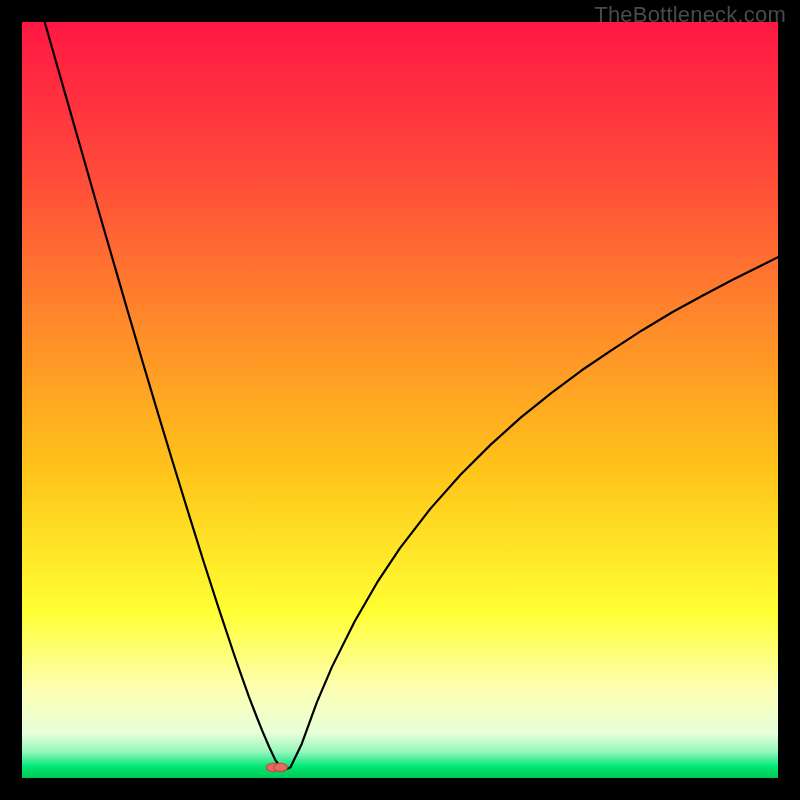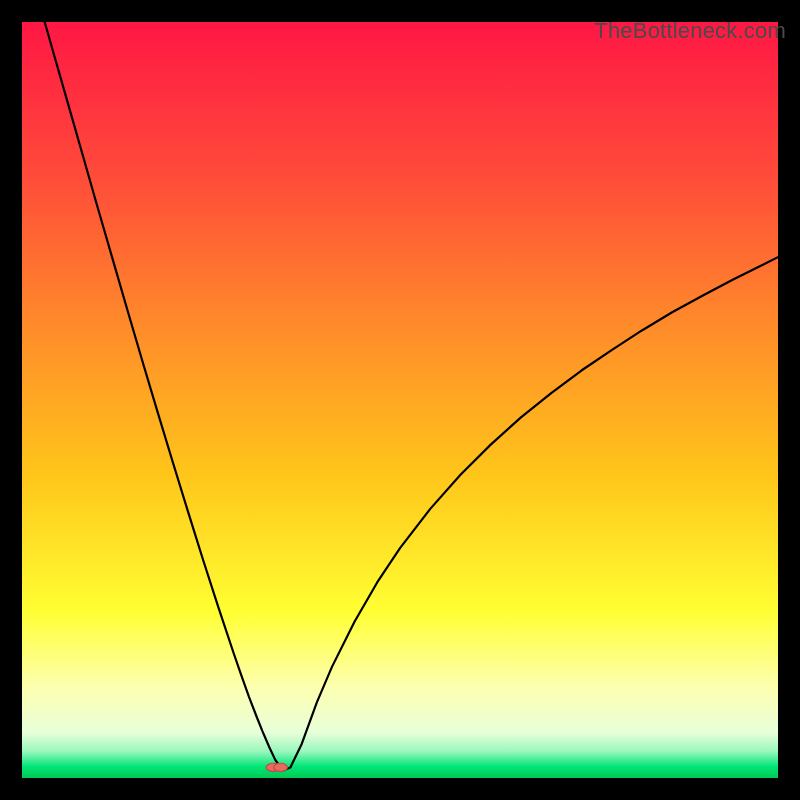--- a/index.html
+++ b/index.html
@@ -12,21 +12,21 @@
     font-family: Arial, Helvetica, sans-serif;
   }
   .stage {
     position: relative;
     width: 800px;
     height: 800px;
     background: #000;
   }
   .watermark {
     position: absolute;
-    top: 18px;
+    top: 2px;
     right: 14px;
     color: #4a4a4a;
     font-size: 22px;
     font-weight: 400;
     letter-spacing: 0.2px;
     z-index: 20;
     user-select: none;
   }
   svg.plot {
     position: absolute;

